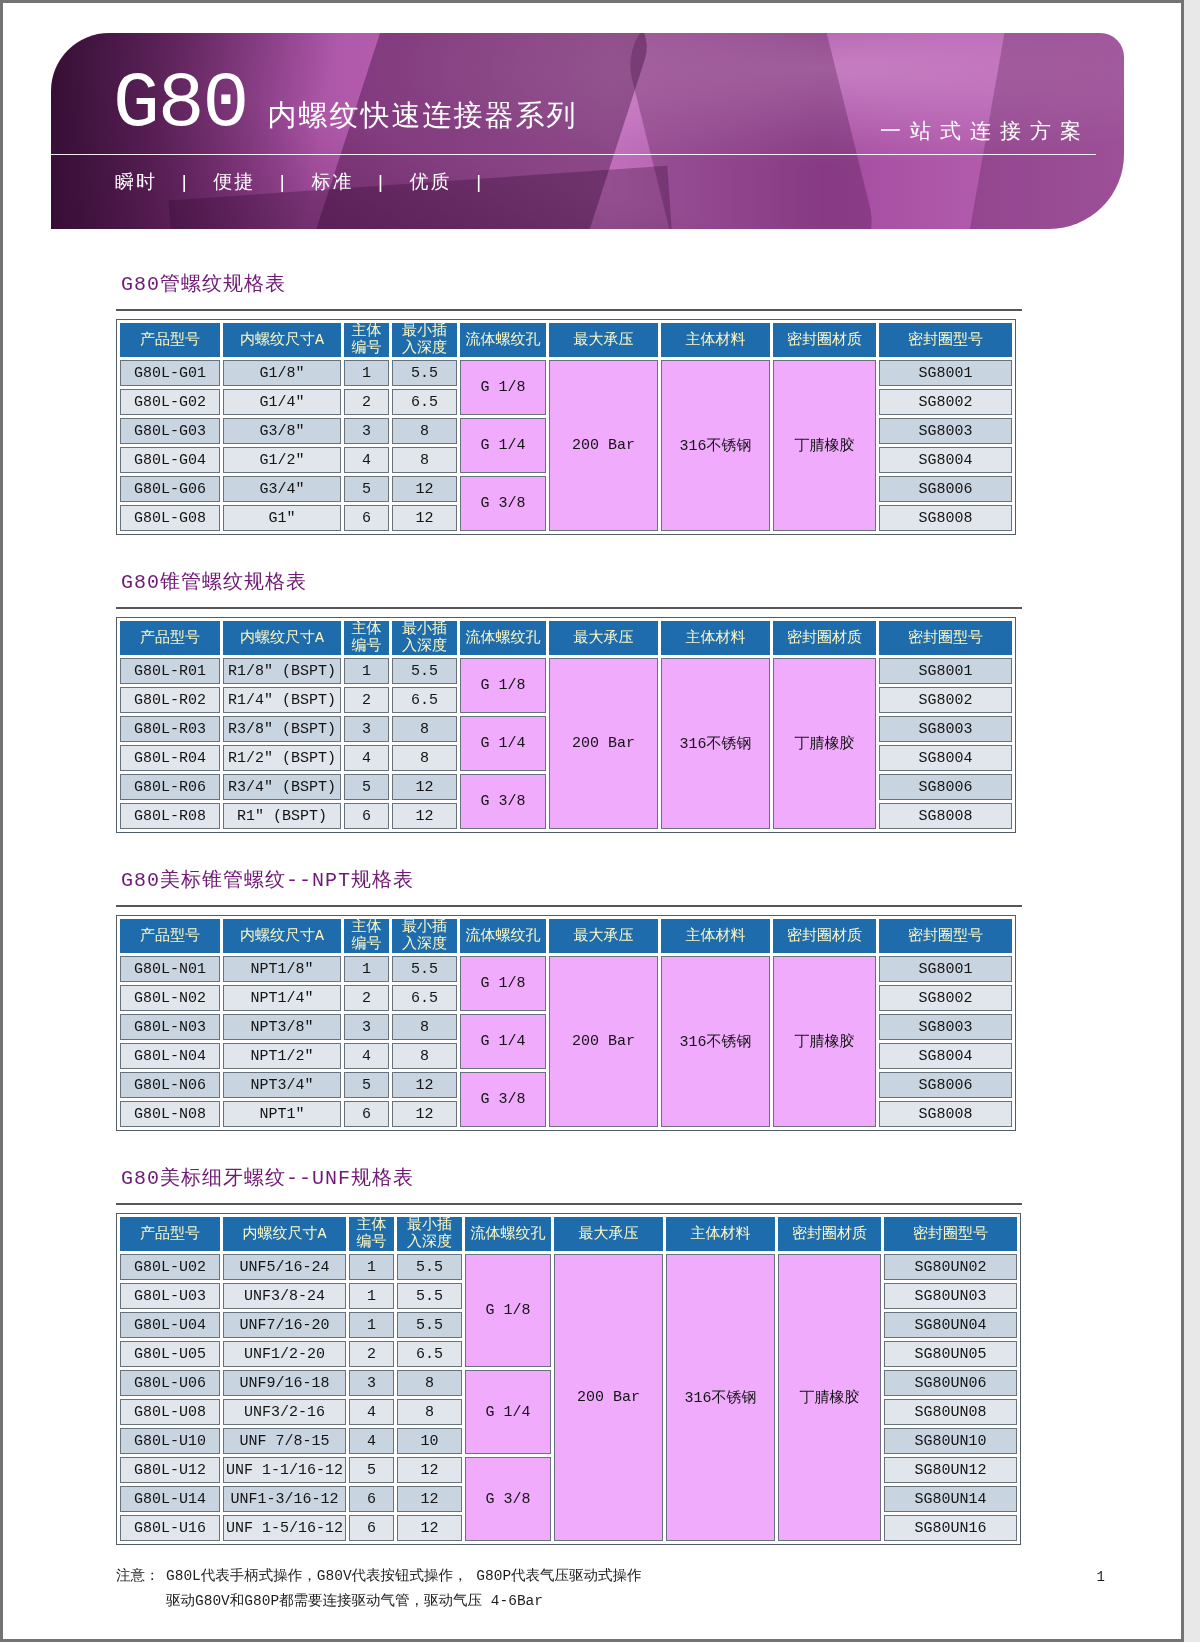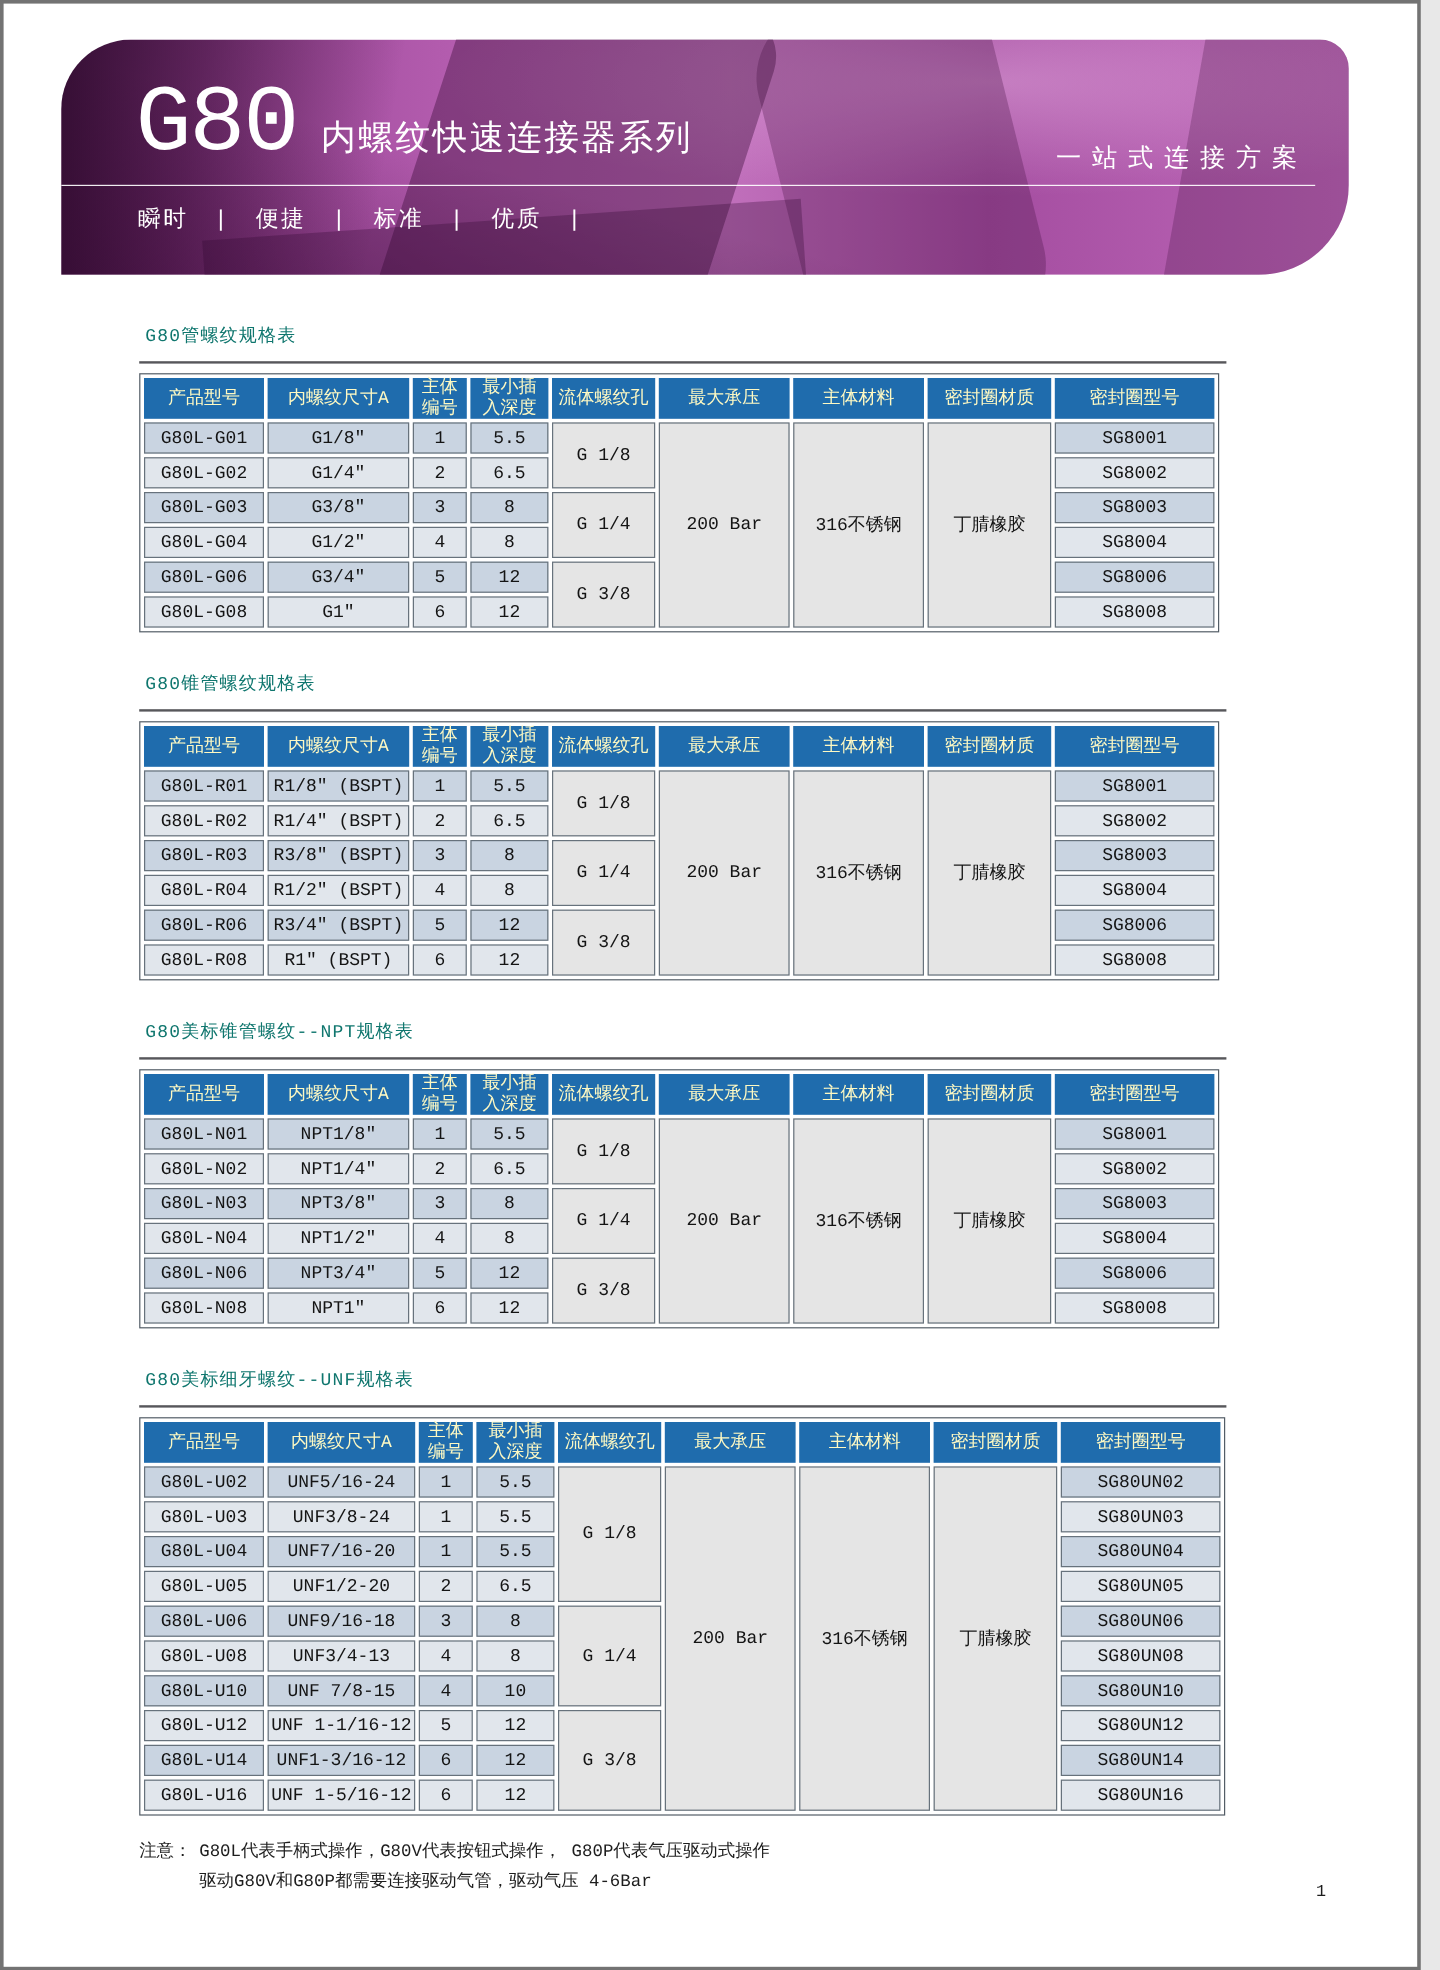--- a/index.html
+++ b/index.html
@@ -26,34 +26,34 @@
   .brand-row{position:absolute;left:62px;top:34px;display:flex;align-items:baseline;gap:20px;color:#fff;white-space:nowrap;}
   .brand{font-size:78px;line-height:.95;letter-spacing:-2px;font-weight:400;}
   .banner-subtitle{font-size:29px;letter-spacing:2px;font-weight:400;}
   .banner-slogan{position:absolute;right:34px;top:84px;color:#fff;font-size:21px;letter-spacing:9px;white-space:nowrap;}
   .banner-rule{position:absolute;left:0;top:121px;width:calc(100% - 28px);height:1px;background:rgba(255,255,255,.92);}
   .banner-tagline{position:absolute;left:64px;top:136px;color:#fff;font-size:19px;letter-spacing:2px;word-spacing:8px;white-space:nowrap;}
   
   .content{margin-left:113px;width:906px;}
   .spec-section{margin-top:33px;}
   .spec-section:first-child{margin-top:41px;}
-  .table-title{margin:0 0 12px 5px;font-size:15px;font-weight:500;color:#0f766e;letter-spacing:1px;}
+  .table-title{margin:0 0 12px 5px;font-size:20px;font-weight:500;color:#701a75;letter-spacing:1px;}
   .title-rule{height:2px;background:#57575b;margin-bottom:8px;}
   table.spec-table{border-collapse:separate;border-spacing:3px;background:#fff;border:1px solid #535d66;table-layout:fixed;}
   .spec-table th{
     background:#1f6cad;color:#fef9c3;font-weight:400;font-size:15px;line-height:17px;
     height:34px;padding:0 1px;text-align:center;vertical-align:middle;
   }
   .spec-table td{
     border:1px solid #67727c;font-size:15px;color:#141414;text-align:center;
     vertical-align:middle;height:24px;padding:0 2px;white-space:nowrap;overflow:hidden;
   }
   .spec-table td.dark{background:#c9d4e1;}
   .spec-table td.light{background:#e1e6ec;}
-  .spec-table td.merged{background:#e5e5e5;}
+  .spec-table td.merged{background:#f0abfc;}
   
   .notes{display:flex;margin-top:19px;font-size:14.5px;line-height:25px;color:#1d1d1d;}
   .notes-label{width:50px;flex:0 0 50px;}
   .page-number{position:absolute;right:76px;bottom:54px;font-size:14px;color:#1d1d1d;}
 </style>
 </head>
 <body>
 
 <div class="page">
 
@@ -377,21 +377,21 @@
               <tr>
                 <td class="dark">G80L-U06</td>
                 <td class="dark">UNF9/16-18</td>
                 <td class="dark">3</td>
                 <td class="dark">8</td>
                 <td class="merged" rowspan="3">G 1/4</td>
                 <td class="dark">SG80UN06</td>
               </tr>
               <tr>
                 <td class="light">G80L-U08</td>
-                <td class="light">UNF3/4-13</td>
+                <td class="light">UNF3/2-16</td>
                 <td class="light">4</td>
                 <td class="light">8</td>
                 <td class="light">SG80UN08</td>
               </tr>
               <tr>
                 <td class="dark">G80L-U10</td>
                 <td class="dark">UNF 7/8-15</td>
                 <td class="dark">4</td>
                 <td class="dark">10</td>
                 <td class="dark">SG80UN10</td>

